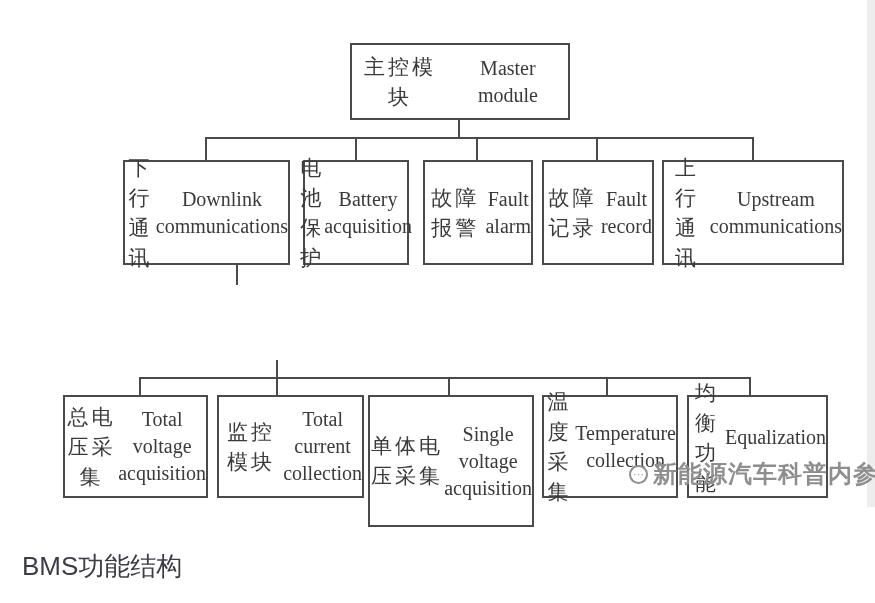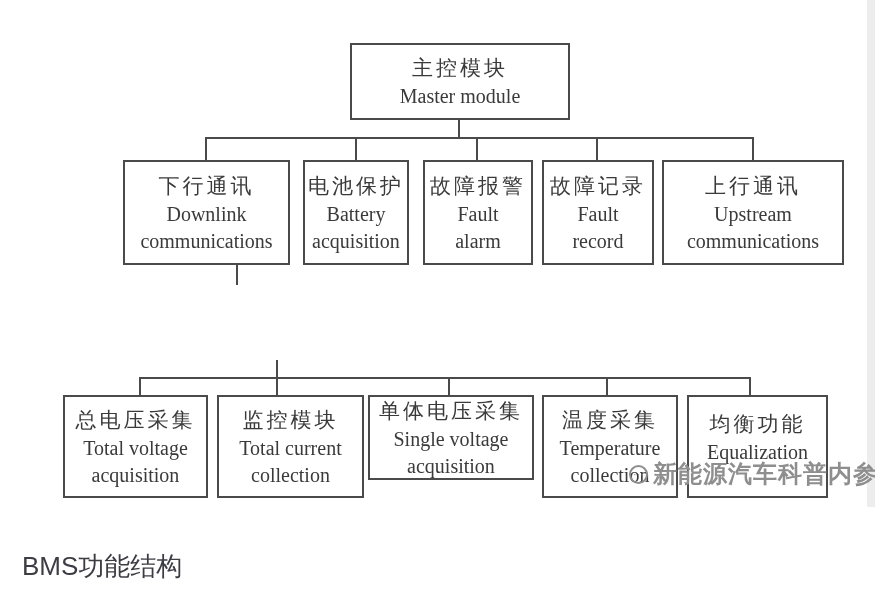--- a/index.html
+++ b/index.html
@@ -5,35 +5,35 @@
   html,body{margin:0;padding:0;background:#fff;}
   #stage{
     position:relative;width:875px;height:603px;background:#ffffff;
     overflow:hidden;font-family:"Liberation Serif","DejaVu Serif",serif;
   }
   
   .node{
     position:absolute;box-sizing:border-box;
     border:2px solid var(--line,#4a4a4a);
     background:#fff;
-    display:flex;flex-direction:column;justify-content:center;align-items:center;
+    display:flex;flex-direction:row;justify-content:center;align-items:center;
     text-align:center;color:var(--ink,#3a3a3a);
   }
   .node .zh{font-size:21px;line-height:30px;letter-spacing:3px;white-space:pre-line;}
   .node .en{font-size:20px;line-height:27px;white-space:pre-line;}
   .n-master        {left:350px;top:43px; width:220px;height:77px;}
   .n-downlink      {left:123px;top:160px;width:167px;height:105px;}
   .n-battery       {left:303px;top:160px;width:106px;height:105px;}
   .n-fault-alarm   {left:423px;top:160px;width:110px;height:105px;}
   .n-fault-record  {left:542px;top:160px;width:112px;height:105px;}
   .n-upstream      {left:662px;top:160px;width:182px;height:105px;}
   .n-monitor       {left:125px;top:285px;width:260px;height:75px;}
   .n-total-voltage {left:63px; top:395px;width:145px;height:103px;}
   .n-total-current {left:217px;top:395px;width:147px;height:103px;}
-  .n-single-voltage{left:368px;top:395px;width:166px;height:85px;}
+  .n-single-voltage{left:368px;top:395px;width:166px;height:132px;}
   .n-temperature   {left:542px;top:395px;width:136px;height:103px;}
   .n-equalization  {left:687px;top:395px;width:141px;height:103px;padding-bottom:18px;}
   
   .line{position:absolute;background:var(--line,#4a4a4a);}
   
   .watermark{
     position:absolute;left:629px;top:461px;height:26px;z-index:5;
     display:flex;align-items:center;gap:5px;color:var(--wm,#8e8e8e);
   }
   .wm-logo{

